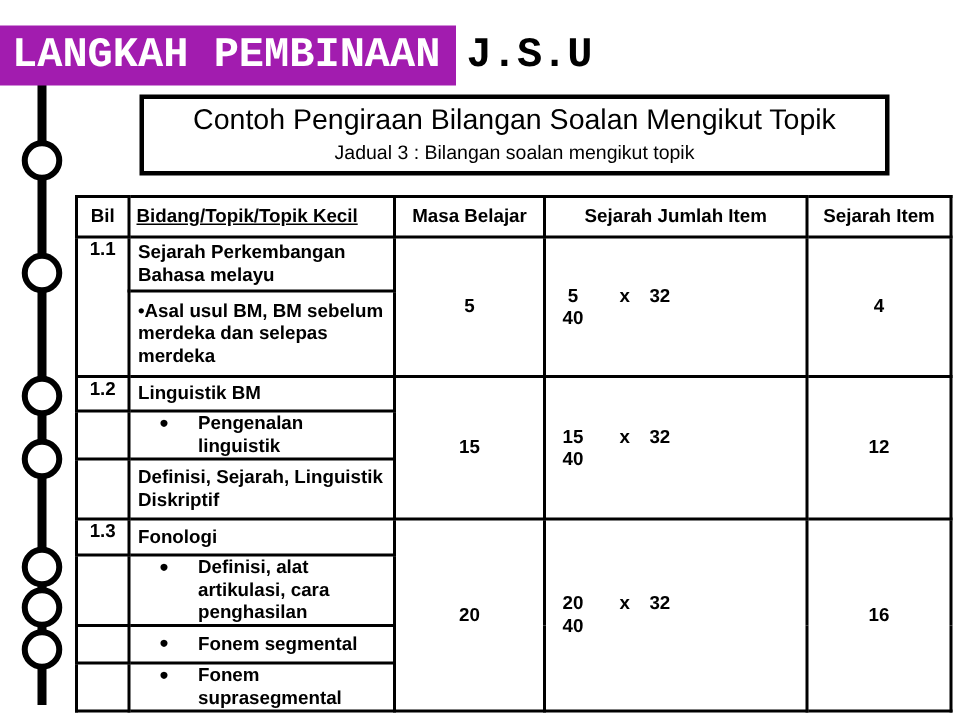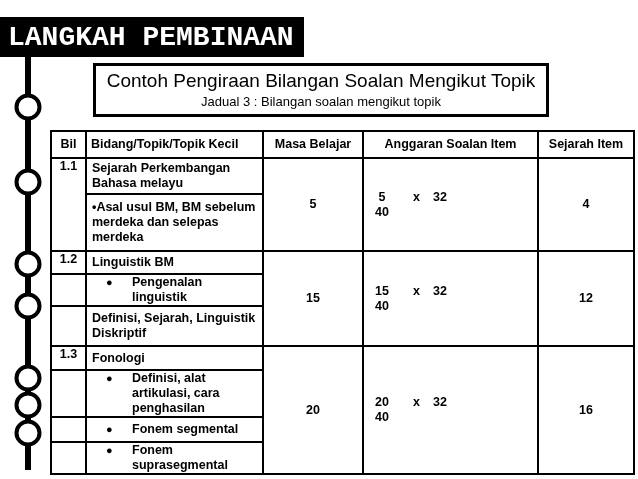--- a/index.html
+++ b/index.html
@@ -3,49 +3,49 @@
 <meta charset="utf-8">
 <style>
   html,body{margin:0;padding:0;background:#fff;}
   #slide{
     position:relative;width:638px;height:479px;background:#ffffff;overflow:hidden;
     font-family:"Liberation Sans",sans-serif;color:#000;
   }
   
   #banner-row{position:absolute;left:0;top:17px;height:40px;display:flex;align-items:stretch;}
   #banner{
-    background:#000000;color:#fff;width:304px;display:flex;align-items:center;
+    background:#a21caf;color:#fff;width:304px;display:flex;align-items:center;
     font-family:"Liberation Mono","DejaVu Sans Mono",monospace;font-weight:700;
     font-size:28px;padding-left:8px;box-sizing:border-box;white-space:nowrap;
   }
   #banner-suffix{
     color:#000;display:flex;align-items:center;margin-left:7px;
     font-family:"Liberation Mono","DejaVu Sans Mono",monospace;font-weight:700;font-size:28px;
     white-space:nowrap;
   }
   
   #chain{position:absolute;left:0;top:0;width:60px;height:479px;}
   
   #title-box{
-    position:absolute;left:93px;top:63px;width:456px;height:54px;box-sizing:border-box;
+    position:absolute;left:93px;top:63px;width:500px;height:54px;box-sizing:border-box;
     border:3px solid #000;background:#fff;text-align:center;
   }
   #title-box .t1{font-size:19px;line-height:22px;margin-top:4px;letter-spacing:0;}
   #title-box .t2{font-size:13px;line-height:16px;margin-top:2px;text-align:center;}
   
   #jsu-table{
     position:absolute;left:50px;top:130px;border-collapse:collapse;table-layout:fixed;
     width:583px;background:#fff;
   }
   #jsu-table td,#jsu-table th{
     border:2px solid #000;font-size:12.5px;font-weight:700;line-height:15px;
     padding:0 5px;box-sizing:border-box;overflow:hidden;
   }
   #jsu-table th{vertical-align:middle;padding:0 4px;}
-  th.lft{text-align:left;padding-left:7px;}
+  th.lft{text-align:left;padding-left:7px;text-decoration:underline;}
   td.bil{ text-align:center;vertical-align:top;padding-top:4px;}
   td.topic{vertical-align:middle;text-align:left;padding-left:6px;margin-top:37px;}
   td.masa{ text-align:center;vertical-align:middle;padding-right:40px;}
   td.jml{  text-align:center;vertical-align:middle;}
   td.frac-cell{vertical-align:middle;padding-left:18px;}
   td.frac-cell.deep{padding-left:58px;}
   .frac .l1{display:flex;align-items:baseline;}
   .frac .num,.frac .den{display:inline-block;width:26px;text-align:center;}
   .frac .op{margin-left:18px;}
   .frac .mult{margin-left:13px;}
@@ -67,41 +67,42 @@
     <circle cx="28" cy="182" r="11.5" fill="#fff" stroke="#000" stroke-width="4"></circle>
     <circle cx="28" cy="264" r="11.5" fill="#fff" stroke="#000" stroke-width="4"></circle>
     <circle cx="28" cy="306" r="11.5" fill="#fff" stroke="#000" stroke-width="4"></circle>
     <circle cx="28" cy="378" r="11.5" fill="#fff" stroke="#000" stroke-width="4"></circle>
     <circle cx="28" cy="405" r="11.5" fill="#fff" stroke="#000" stroke-width="4"></circle>
     <circle cx="28" cy="433" r="11.5" fill="#fff" stroke="#000" stroke-width="4"></circle>
   </svg>
 
   <div id="banner-row">
     <div id="banner">LANGKAH PEMBINAAN</div>
+    <div id="banner-suffix">J.S.U</div>
   </div>
 
   <div id="title-box">
     <div class="t1">Contoh Pengiraan Bilangan Soalan Mengikut Topik</div>
     <div class="t2">Jadual 3 : Bilangan soalan mengikut topik</div>
   </div>
 
   <table id="jsu-table">
     <colgroup>
       <col style="width:35px">
         <col style="width:177px">
         <col style="width:100px">
       <col style="width:175px">
         <col style="width:96px">
     </colgroup>
     <tbody>
       <tr class="h-hdr">
         <th>Bil</th>
         <th class="lft">Bidang/Topik/Topik Kecil</th>
         <th>Masa Belajar</th>
-        <th>Anggaran Soalan Item</th>
+        <th>Sejarah Jumlah Item</th>
         <th>Sejarah Item</th>
       </tr>
 
       <tr class="h-36">
         <td class="bil" rowspan="2">1.1</td>
         <td class="topic">Sejarah Perkembangan Bahasa melayu</td>
         <td class="masa" rowspan="2">5</td>
         <td class="frac-cell deep" rowspan="2">
           <div class="frac">
             <div class="l1">

